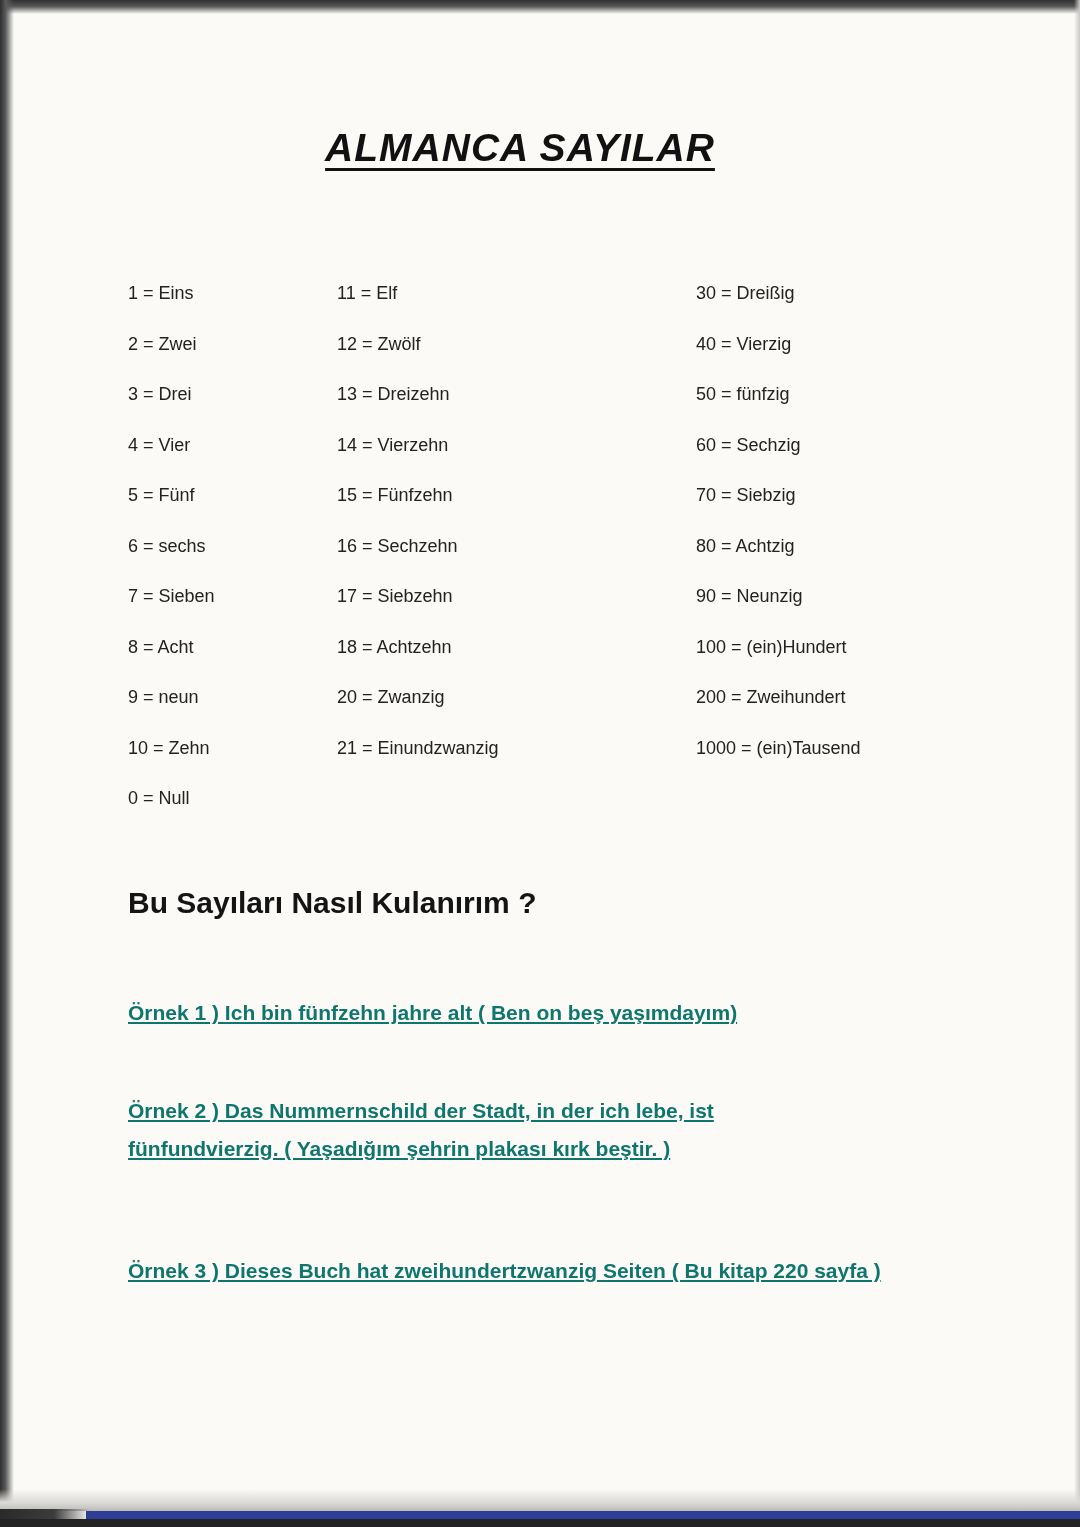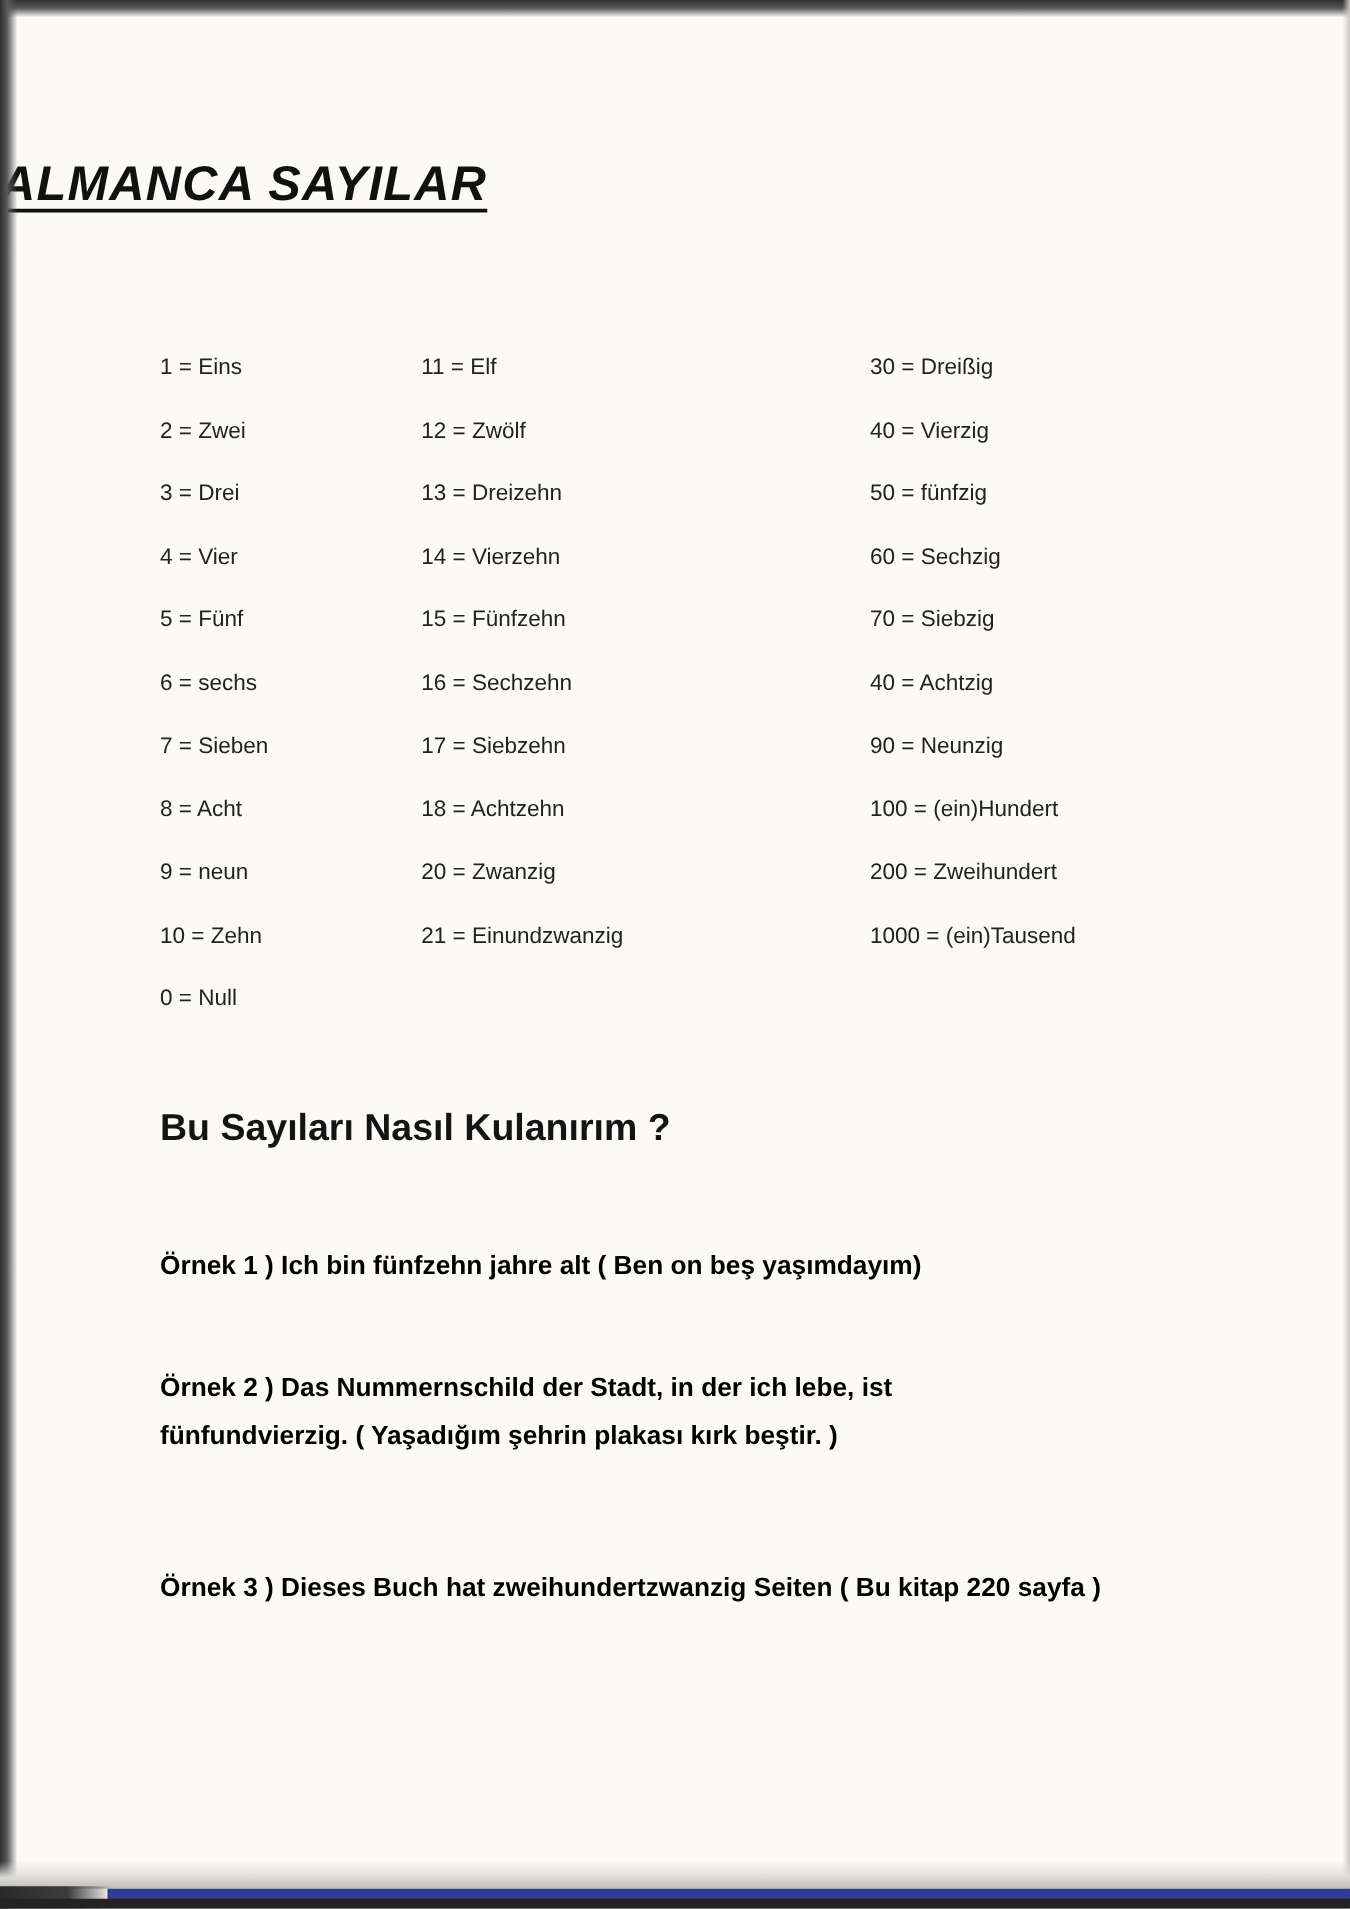--- a/index.html
+++ b/index.html
@@ -41,20 +41,21 @@
   }
   .corner-bottom-left {
     position:absolute; left:0; bottom:0; width:90px; height:18px;
     background:linear-gradient(to right, #2a2a2a 0%, #3c3c3c 60%, rgba(60,60,60,0) 100%);
   }
 
   
   .doc-title {
     position:absolute;
     top:126px; left:0; right:40px;
+    text-align:center;
     font-size:39px;
     font-weight:bold;
     font-style:italic;
     letter-spacing:1px;
     color:#111;
     text-decoration:underline;
     text-decoration-thickness:3px;
     text-underline-offset:7px;
   }
 
@@ -81,21 +82,22 @@
     text-align:center;
   }
 
   
   .example {
     position:absolute;
     left:128px;
     font-size:21px;
     font-weight:bold;
     line-height:38px;
-    color:#000000;
+    color:#0f766e;
+    text-decoration:underline;
   }
   .example-1 { top:994px;  width:760px; }
   .example-2 { top:1092px; width:700px; }
   .example-3 { top:1230px; width:800px;margin-top:22px; }
 </style>
 </head>
 <body>
 
 <div class="sheet" style="background: rgb(251, 250, 247);">
 
@@ -127,21 +129,21 @@
       <div class="num-item">20 = Zwanzig</div>
       <div class="num-item">21 = Einundzwanzig</div>
     </div>
 
   <div class="num-col num-col-3">
       <div class="num-item">30 = Dreißig</div>
       <div class="num-item">40 = Vierzig</div>
       <div class="num-item">50 = fünfzig</div>
       <div class="num-item">60 = Sechzig</div>
       <div class="num-item">70 = Siebzig</div>
-      <div class="num-item">40 = Achtzig</div>
+      <div class="num-item">80 = Achtzig</div>
       <div class="num-item">90 = Neunzig</div>
       <div class="num-item">100 = (ein)Hundert</div>
       <div class="num-item">200 = Zweihundert</div>
       <div class="num-item">1000 = (ein)Tausend</div>
     </div>
 
   <h2 class="section-heading">Bu Sayıları Nasıl Kulanırım ?</h2>
 
   <p class="example example-1">Örnek 1 ) Ich bin fünfzehn jahre alt ( Ben on beş yaşımdayım)</p>
 

